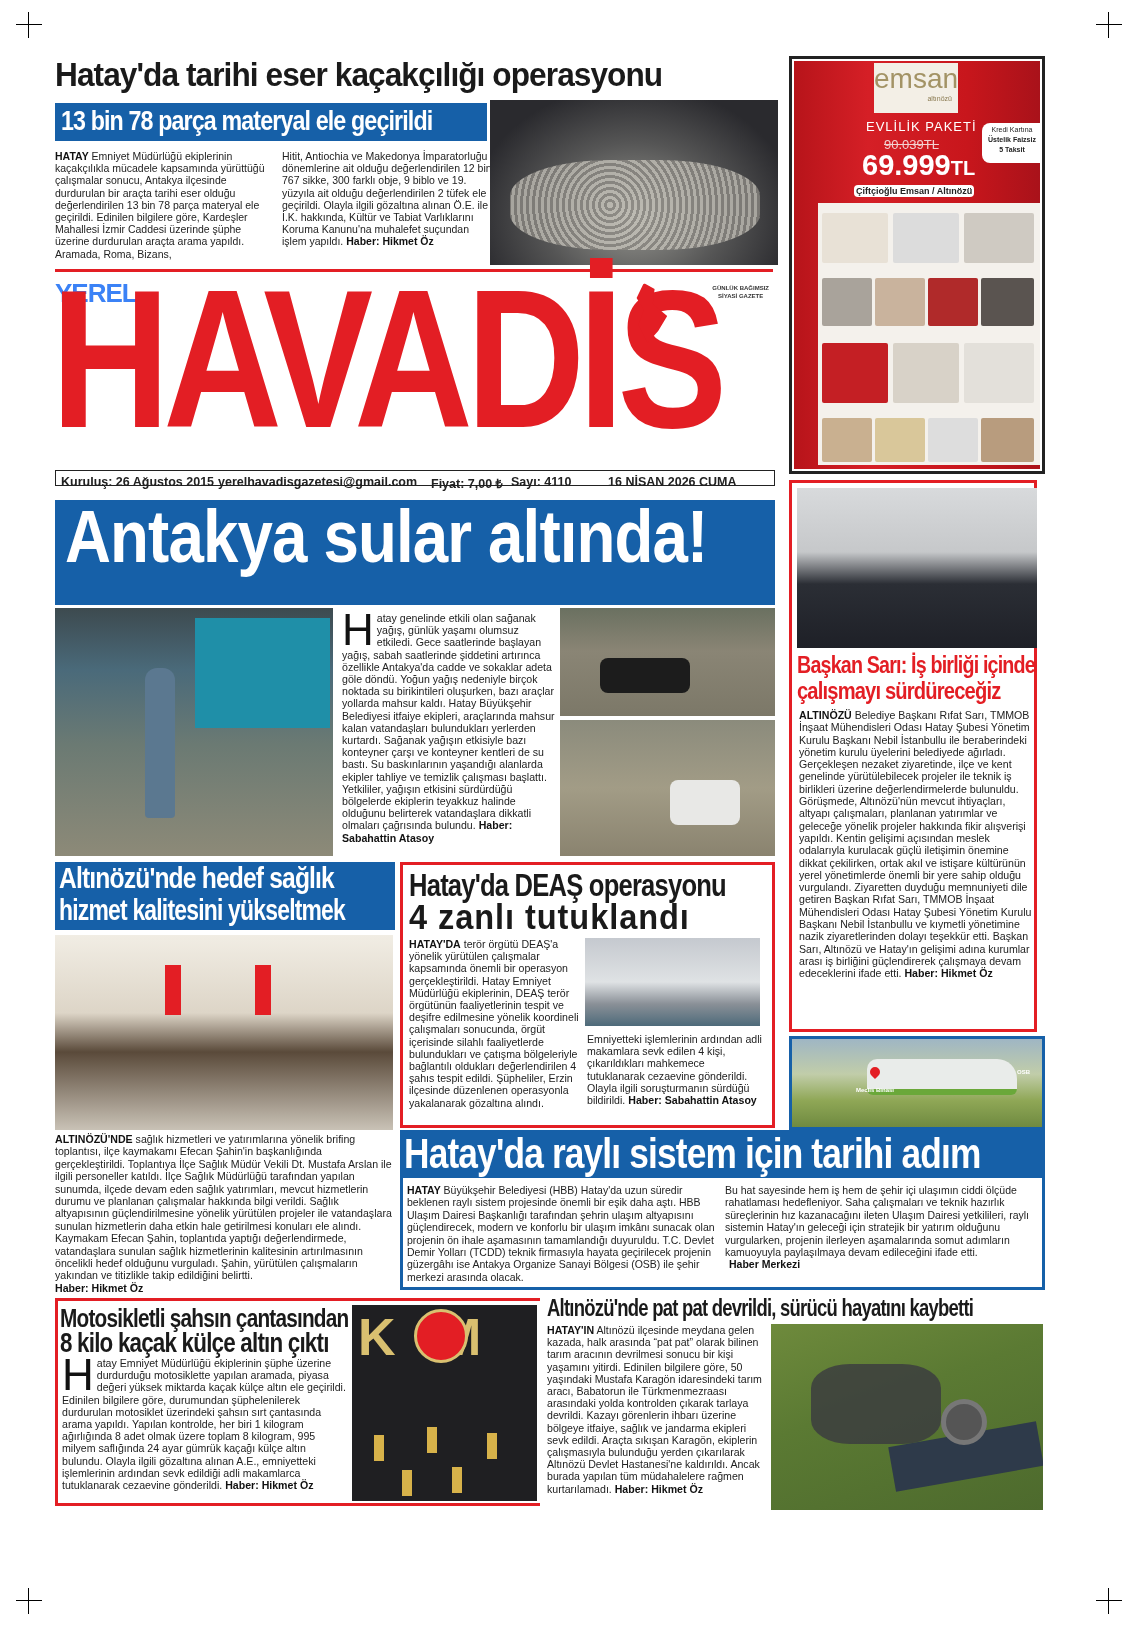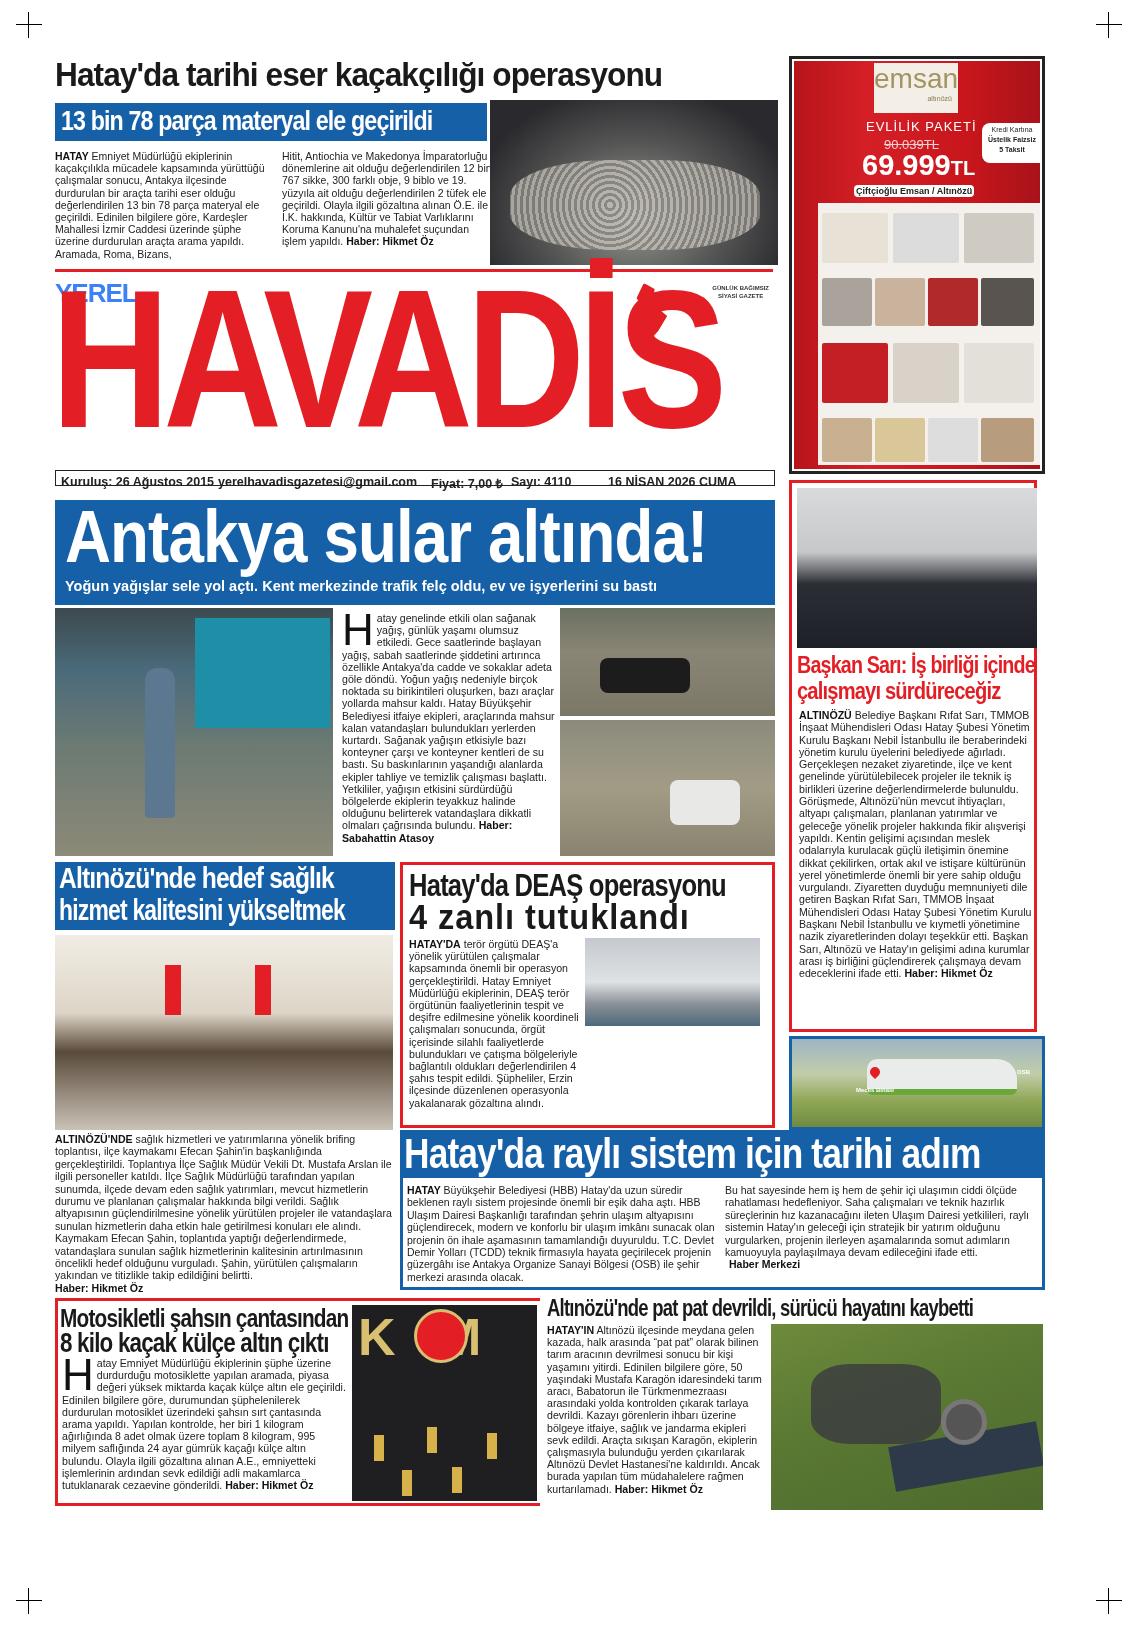--- a/index.html
+++ b/index.html
@@ -88,21 +88,20 @@
       <div class="prod" style="left:4px;top:215px;width:50px;height:44px;background:#c9b090"></div>
       <div class="prod" style="left:57px;top:215px;width:50px;height:44px;background:#d9c79a"></div>
       <div class="prod" style="left:110px;top:215px;width:50px;height:44px;background:#ddd"></div>
       <div class="prod" style="left:163px;top:215px;width:53px;height:44px;background:#b89c7e"></div>
     </div>
   </div>
 </div>
 
 <div class="abs blue" style="left:55px;top:500px;width:720px;height:105px">
   <div class="cond" style="position:absolute;left:10px;top:-6px;font-size:74px;color:#fff;transform:scaleX(0.86)">Antakya sular altında!</div>
-  <div style="position:absolute;left:10px;top:78px;font-size:14.5px;font-weight:bold;color:#fff;white-space:nowrap">Yoğun yağışlar sele yol açtı. Kent merkezinde trafik felç oldu, ev ve işyerlerini su bastı</div>
 </div>
 <div class="photo" style="left:55px;top:608px;width:278px;height:248px;background:linear-gradient(180deg,#3d4a4f 0%,#4a6a7a 25%,#6b7a73 55%,#8d8a78 100%)">
   <div style="position:absolute;left:140px;top:10px;width:135px;height:110px;background:#1f8fa8"></div>
   <div style="position:absolute;left:90px;top:60px;width:30px;height:150px;background:#5b7890;border-radius:12px 12px 4px 4px"></div>
 </div>
 <div class="abs body" style="left:342px;top:612px;width:215px;font-size:10.6px;line-height:12.2px">
   <span style="float:left;font-size:44px;line-height:36px;margin-right:3px;color:#111">H</span><span>atay genelinde etkili olan sağanak yağış, günlük yaşamı olumsuz etkiledi. Gece saatlerinde başlayan yağış, sabah saatlerinde şiddetini artırınca özellikle Antakya'da cadde ve sokaklar adeta göle döndü. Yoğun yağış nedeniyle birçok noktada su birikintileri oluşurken, bazı araçlar yollarda mahsur kaldı. Hatay Büyükşehir Belediyesi itfaiye ekipleri, araçlarında mahsur kalan vatandaşları bulundukları yerlerden kurtardı. Sağanak yağışın etkisiyle bazı konteyner çarşı ve konteyner kentleri de su bastı. Su baskınlarının yaşandığı alanlarda ekipler tahliye ve temizlik çalışması başlattı. Yetkililer, yağışın etkisini sürdürdüğü bölgelerde ekiplerin teyakkuz halinde olduğunu belirterek vatandaşlara dikkatli olmaları çağrısında bulundu.</span> <b>Haber: Sabahattin Atasoy</b>
 </div>
 <div class="photo" style="left:560px;top:608px;width:215px;height:108px;background:linear-gradient(180deg,#6a7060,#8a8575 40%,#7c7868)">
   <div style="position:absolute;left:40px;top:50px;width:90px;height:35px;background:#1c1c1c;border-radius:8px"></div>
@@ -133,20 +132,21 @@
   <div style="position:absolute;left:110px;top:30px;width:16px;height:50px;background:#e31e24"></div>
   <div style="position:absolute;left:200px;top:30px;width:16px;height:50px;background:#e31e24"></div>
 </div>
 <div class="abs body" style="left:55px;top:1133px;width:340px;font-size:10.6px;line-height:12.4px"><b>ALTINÖZÜ'NDE</b><span> sağlık hizmetleri ve yatırımlarına yönelik brifing toplantısı, ilçe kaymakamı Efecan Şahin'in başkanlığında gerçekleştirildi. Toplantıya İlçe Sağlık Müdür Vekili Dt. Mustafa Arslan ile ilgili personeller katıldı. İlçe Sağlık Müdürlüğü tarafından yapılan sunumda, ilçede devam eden sağlık yatırımları, mevcut hizmetlerin durumu ve planlanan çalışmalar hakkında bilgi verildi. Sağlık altyapısının güçlendirilmesine yönelik yürütülen projeler ile vatandaşlara sunulan hizmetlerin daha etkin hale getirilmesi konuları ele alındı. Kaymakam Efecan Şahin, toplantıda yaptığı değerlendirmede, vatandaşlara sunulan sağlık hizmetlerinin kalitesinin artırılmasının öncelikli hedef olduğunu vurguladı. Şahin, yürütülen çalışmaların yakından ve titizlikle takip edildiğini belirtti.</span><br><b>Haber: Hikmet Öz</b></div>
 
 <div class="boxred" style="left:400px;top:862px;width:375px;height:266px">
   <div class="cond" style="position:absolute;left:6px;top:2px;font-size:32px;color:#1a1a1a;transform:scaleX(0.8)">Hatay'da DEAŞ operasyonu</div>
   <div style="position:absolute;left:6px;top:32px;font-size:35px;font-weight:bold;color:#1a1a1a;font-family:'Liberation Sans',sans-serif;letter-spacing:1px;white-space:nowrap;transform:scaleX(0.93);transform-origin:left top">4 zanlı tutuklandı</div>
   <div class="body" style="position:absolute;left:6px;top:73px;width:173px;font-size:10.6px;line-height:12.2px"><b>HATAY'DA</b><span> terör örgütü DEAŞ'a yönelik yürütülen çalışmalar kapsamında önemli bir operasyon gerçekleştirildi. Hatay Emniyet Müdürlüğü ekiplerinin, DEAŞ terör örgütünün faaliyetlerinin tespit ve deşifre edilmesine yönelik koordineli çalışmaları sonucunda, örgüt içerisinde silahlı faaliyetlerde bulundukları ve çatışma bölgeleriyle bağlantılı oldukları değerlendirilen 4 şahıs tespit edildi. Şüpheliler, Erzin ilçesinde düzenlenen operasyonla yakalanarak gözaltına alındı.</span></div>
   <div class="photo" style="left:182px;top:73px;width:175px;height:88px;background:linear-gradient(180deg,#c5c9cf 0%,#dfe2e4 50%,#8a9097 75%,#4d6a7a 100%)"></div>
+  <div class="body" style="position:absolute;left:184px;top:168px;width:178px;font-size:10.6px;line-height:12.2px"><span>Emniyetteki işlemlerinin ardından adli makamlara sevk edilen 4 kişi, çıkarıldıkları mahkemece tutuklanarak cezaevine gönderildi. Olayla ilgili soruşturmanın sürdüğü bildirildi.</span> <b>Haber: Sabahattin Atasoy</b></div>
 </div>
 
 <div class="boxblue" style="left:400px;top:1130px;width:645px;height:160px;border-width:0 3px 3px 3px">
   <div class="abs blue" style="left:-3px;top:0;width:645px;height:48px">
     <div class="cond" style="position:absolute;left:4px;top:0;font-size:42px;color:#fff;transform:scaleX(0.84)">Hatay'da raylı sistem için tarihi adım</div>
   </div>
   <div class="body" style="position:absolute;left:4px;top:54px;width:310px;font-size:10.5px;line-height:12.4px"><b>HATAY</b><span> Büyükşehir Belediyesi (HBB) Hatay'da uzun süredir beklenen raylı sistem projesinde önemli bir eşik daha aştı. HBB Ulaşım Dairesi Başkanlığı tarafından şehrin ulaşım altyapısını güçlendirecek, modern ve konforlu bir ulaşım imkânı sunacak olan projenin ön ihale aşamasının tamamlandığı duyuruldu.  T.C. Devlet Demir Yolları (TCDD) teknik firmasıyla hayata geçirilecek projenin güzergâhı ise Antakya Organize Sanayi Bölgesi (OSB) ile şehir merkezi arasında olacak.</span></div>
   <div class="body" style="position:absolute;left:322px;top:54px;width:310px;font-size:10.5px;line-height:12.4px"><span>Bu hat sayesinde hem iş hem de şehir içi ulaşımın ciddi ölçüde rahatlaması hedefleniyor. Saha çalışmaları ve teknik hazırlık süreçlerinin hız kazanacağını ileten Ulaşım Dairesi yetkilileri, raylı sistemin Hatay'ın geleceği için stratejik bir yatırım olduğunu vurgularken, projenin ilerleyen aşamalarında somut adımların kamuoyuyla paylaşılmaya devam edileceğini ifade etti.</span><br><b style="margin-left:4px">Haber Merkezi</b></div>
 </div>
 

